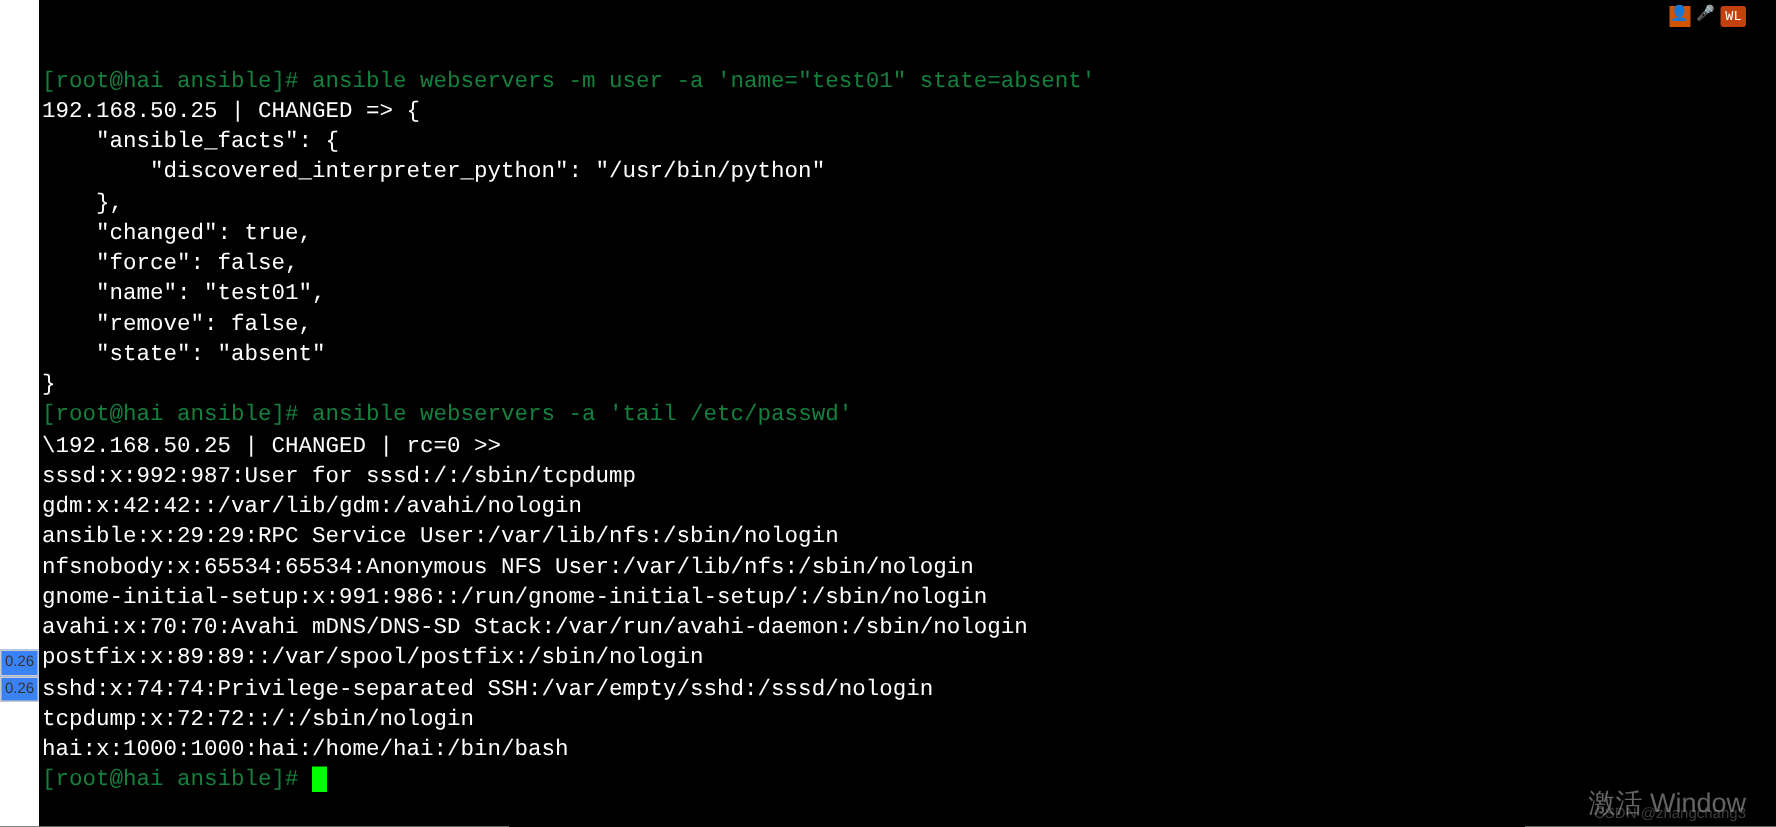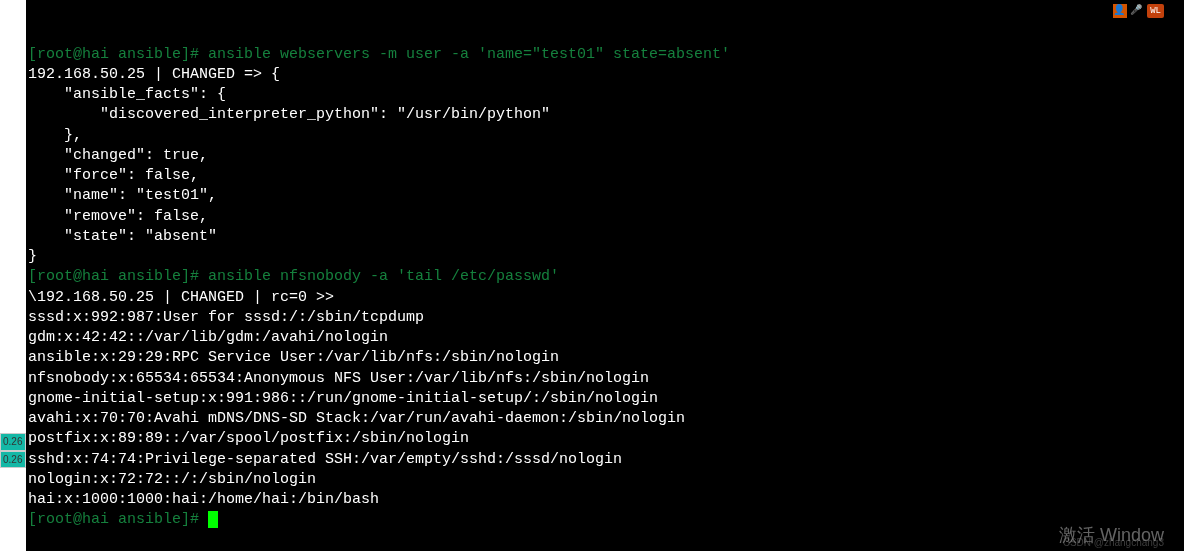--- a/index.html
+++ b/index.html
@@ -47,25 +47,25 @@
 .left-tabs {
   position: absolute;
   left: 0;
   top: 433px;
   width: 26px;
   font-size: 10px;
   font-family: sans-serif;
   color: #333;
 }
 .left-tab {
-  background: #14b8a6;
+  background: #3b82f6;
   border: 1px solid #ccc;
   padding: 1px 2px;
   margin-bottom: 0;
-  text-align: left;
+  text-align: center;
 }
 .watermark-1 {
   position: absolute;
   right: 20px;
   bottom: 4px;
   color: rgba(180,180,180,0.55);
   font-family: Liberation Sans, sans-serif;
   font-size: 18px;
   pointer-events: none;
 }
@@ -97,29 +97,29 @@
 <span class="yellow">192.168.50.25 | CHANGED =&gt; {</span>
 <span class="yellow">    "ansible_facts": {</span>
 <span class="yellow">        "discovered_interpreter_python": "/usr/bin/python"</span>
 <span class="yellow">    },</span>
 <span class="yellow">    "changed": true,</span>
 <span class="yellow">    "force": false,</span>
 <span class="yellow">    "name": "test01",</span>
 <span class="yellow">    "remove": false,</span>
 <span class="yellow">    "state": "absent"</span>
 <span class="yellow">}</span>
-<span class="prompt-text">[root@hai ansible]# </span><span class="prompt-text">ansible nfsnobody -a 'tail /etc/passwd'</span>
+<span class="prompt-text">[root@hai ansible]# </span><span class="prompt-text">ansible webservers -a 'tail /etc/passwd'</span>
 <span class="yellow">\192.168.50.25 | CHANGED | rc=0 &gt;&gt;</span>
 <span class="yellow">sssd:x:992:987:User for sssd:/:/sbin/tcpdump</span>
 <span class="yellow">gdm:x:42:42::/var/lib/gdm:/avahi/nologin</span>
 <span class="yellow">ansible:x:29:29:RPC Service User:/var/lib/nfs:/sbin/nologin</span>
 <span class="yellow">nfsnobody:x:65534:65534:Anonymous NFS User:/var/lib/nfs:/sbin/nologin</span>
 <span class="yellow">gnome-initial-setup:x:991:986::/run/gnome-initial-setup/:/sbin/nologin</span>
 <span class="yellow">avahi:x:70:70:Avahi mDNS/DNS-SD Stack:/var/run/avahi-daemon:/sbin/nologin</span>
 <span class="yellow">postfix:x:89:89::/var/spool/postfix:/sbin/nologin</span>
 <span class="yellow">sshd:x:74:74:Privilege-separated SSH:/var/empty/sshd:/sssd/nologin</span>
-<span class="yellow">nologin:x:72:72::/:/sbin/nologin</span>
+<span class="yellow">tcpdump:x:72:72::/:/sbin/nologin</span>
 <span class="yellow">hai:x:1000:1000:hai:/home/hai:/bin/bash</span>
 <span class="prompt-text">[root@hai ansible]# </span><span class="cursor"></span>
 </div>
 
 <div class="watermark-1">激活 Window</div>
 <div class="watermark-2">CSDN @zhangchang3</div>
 
 </body></html>

